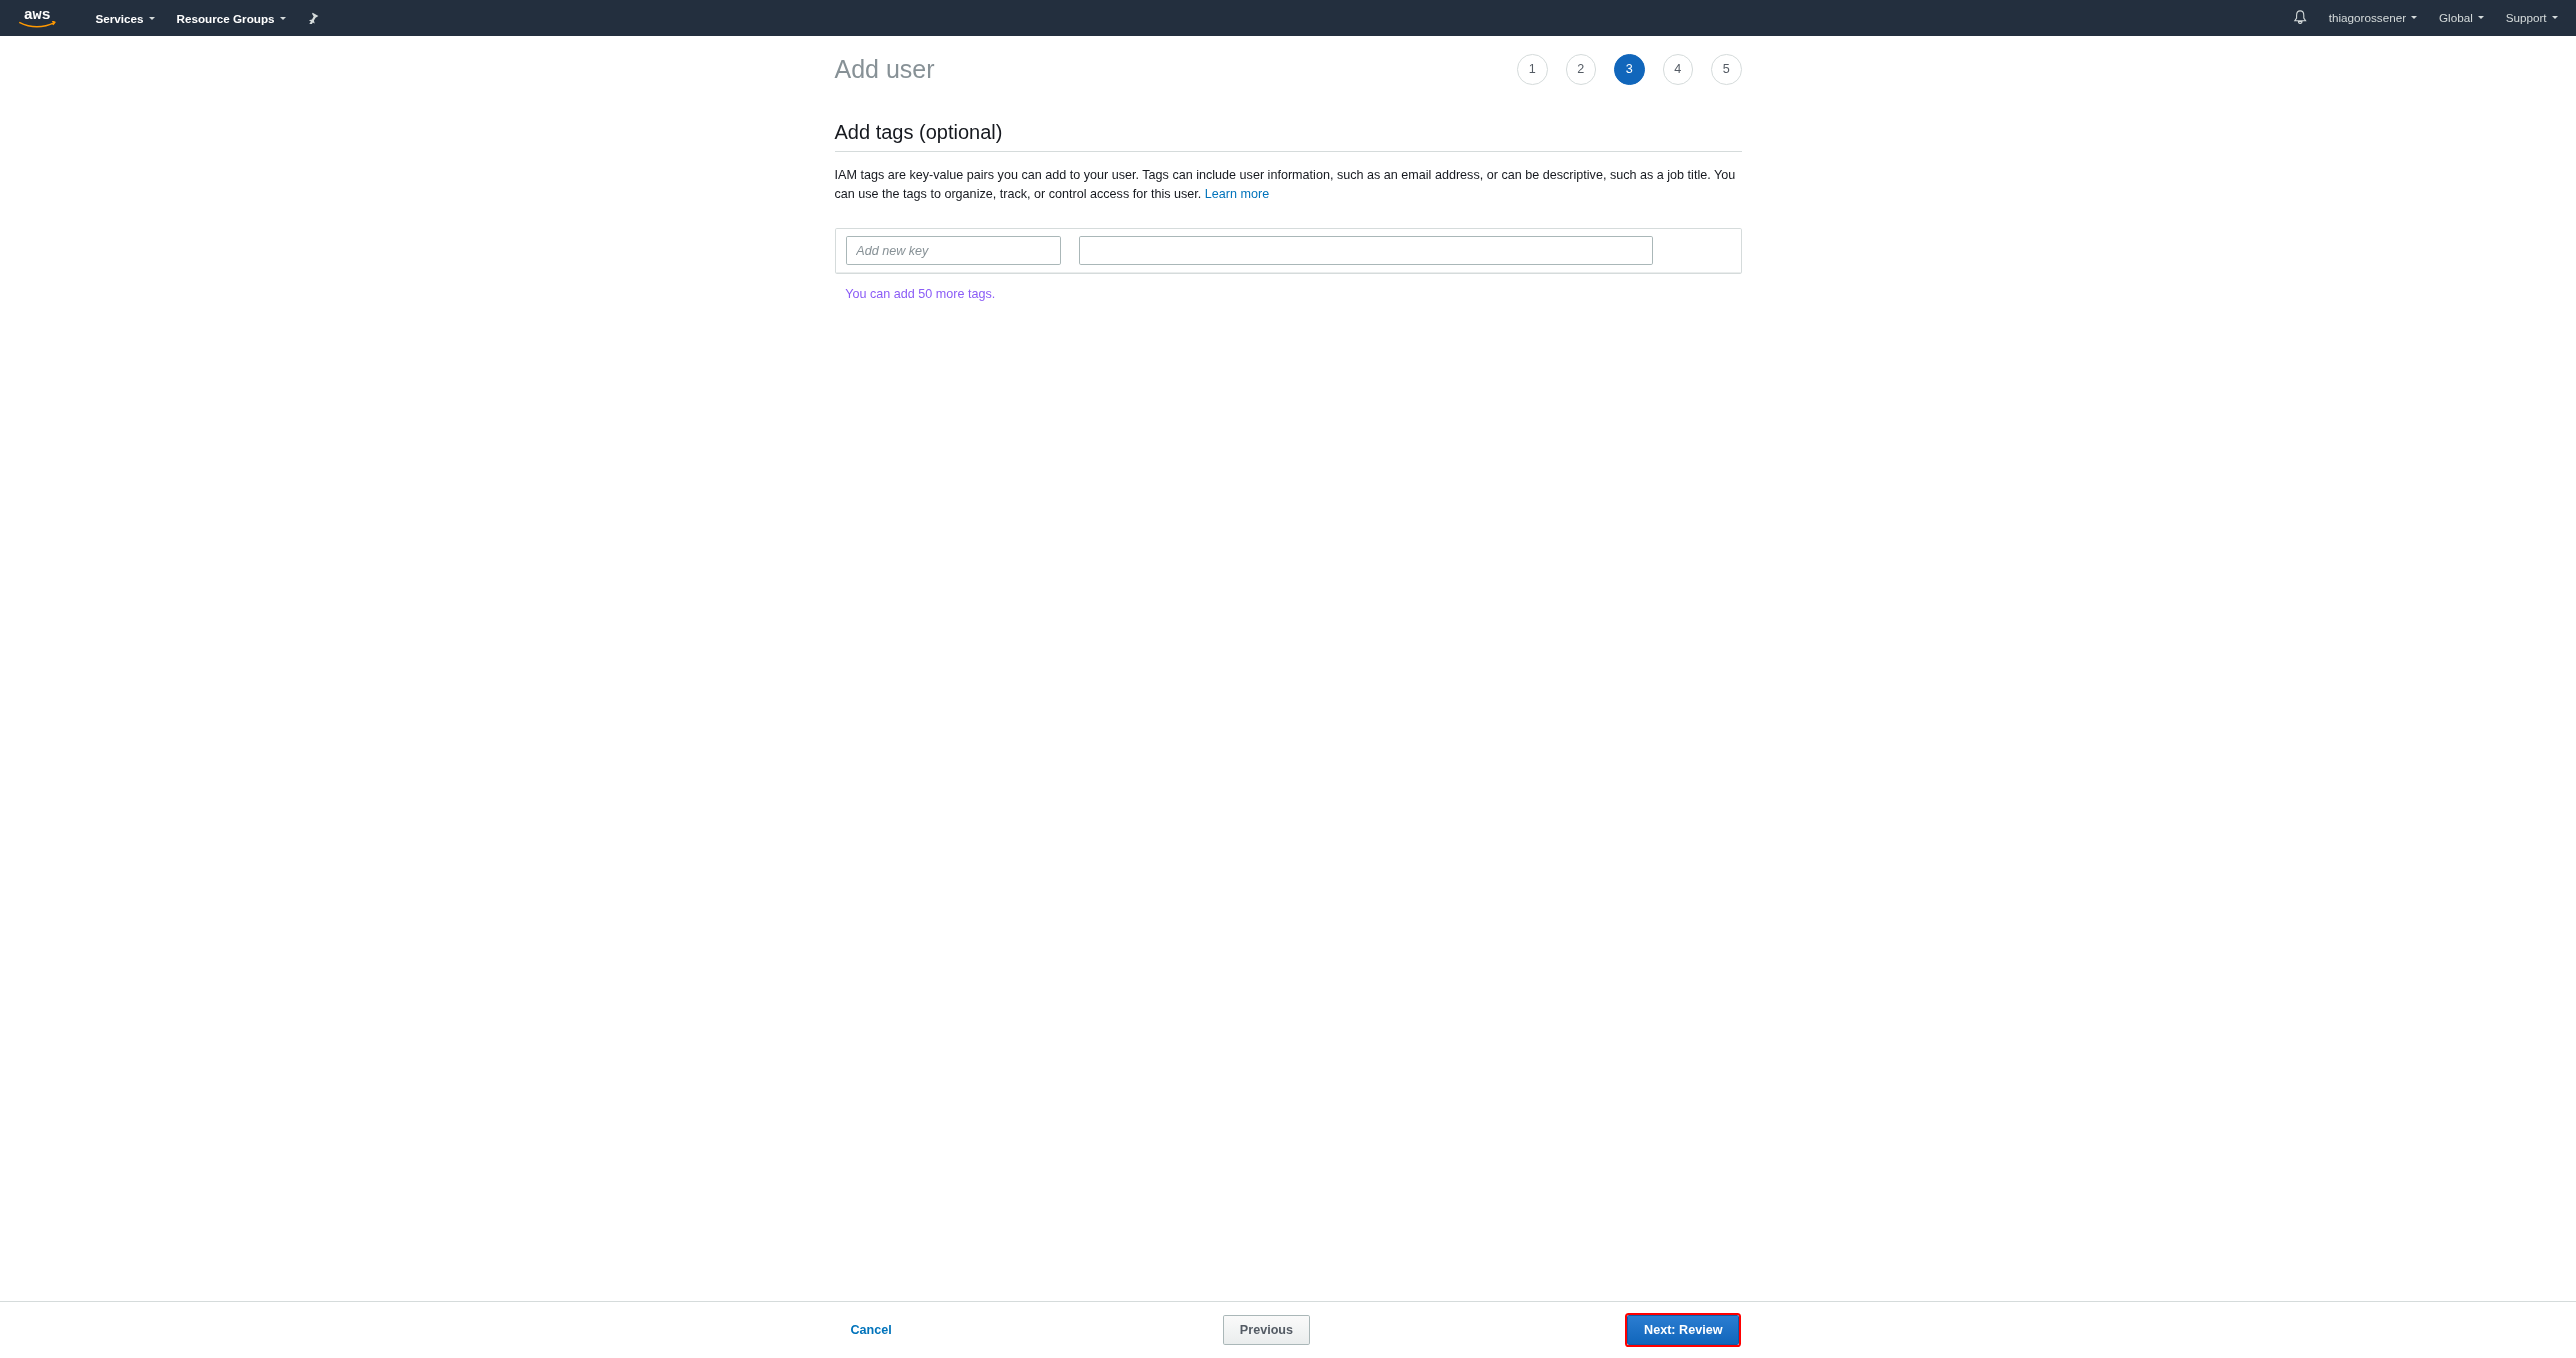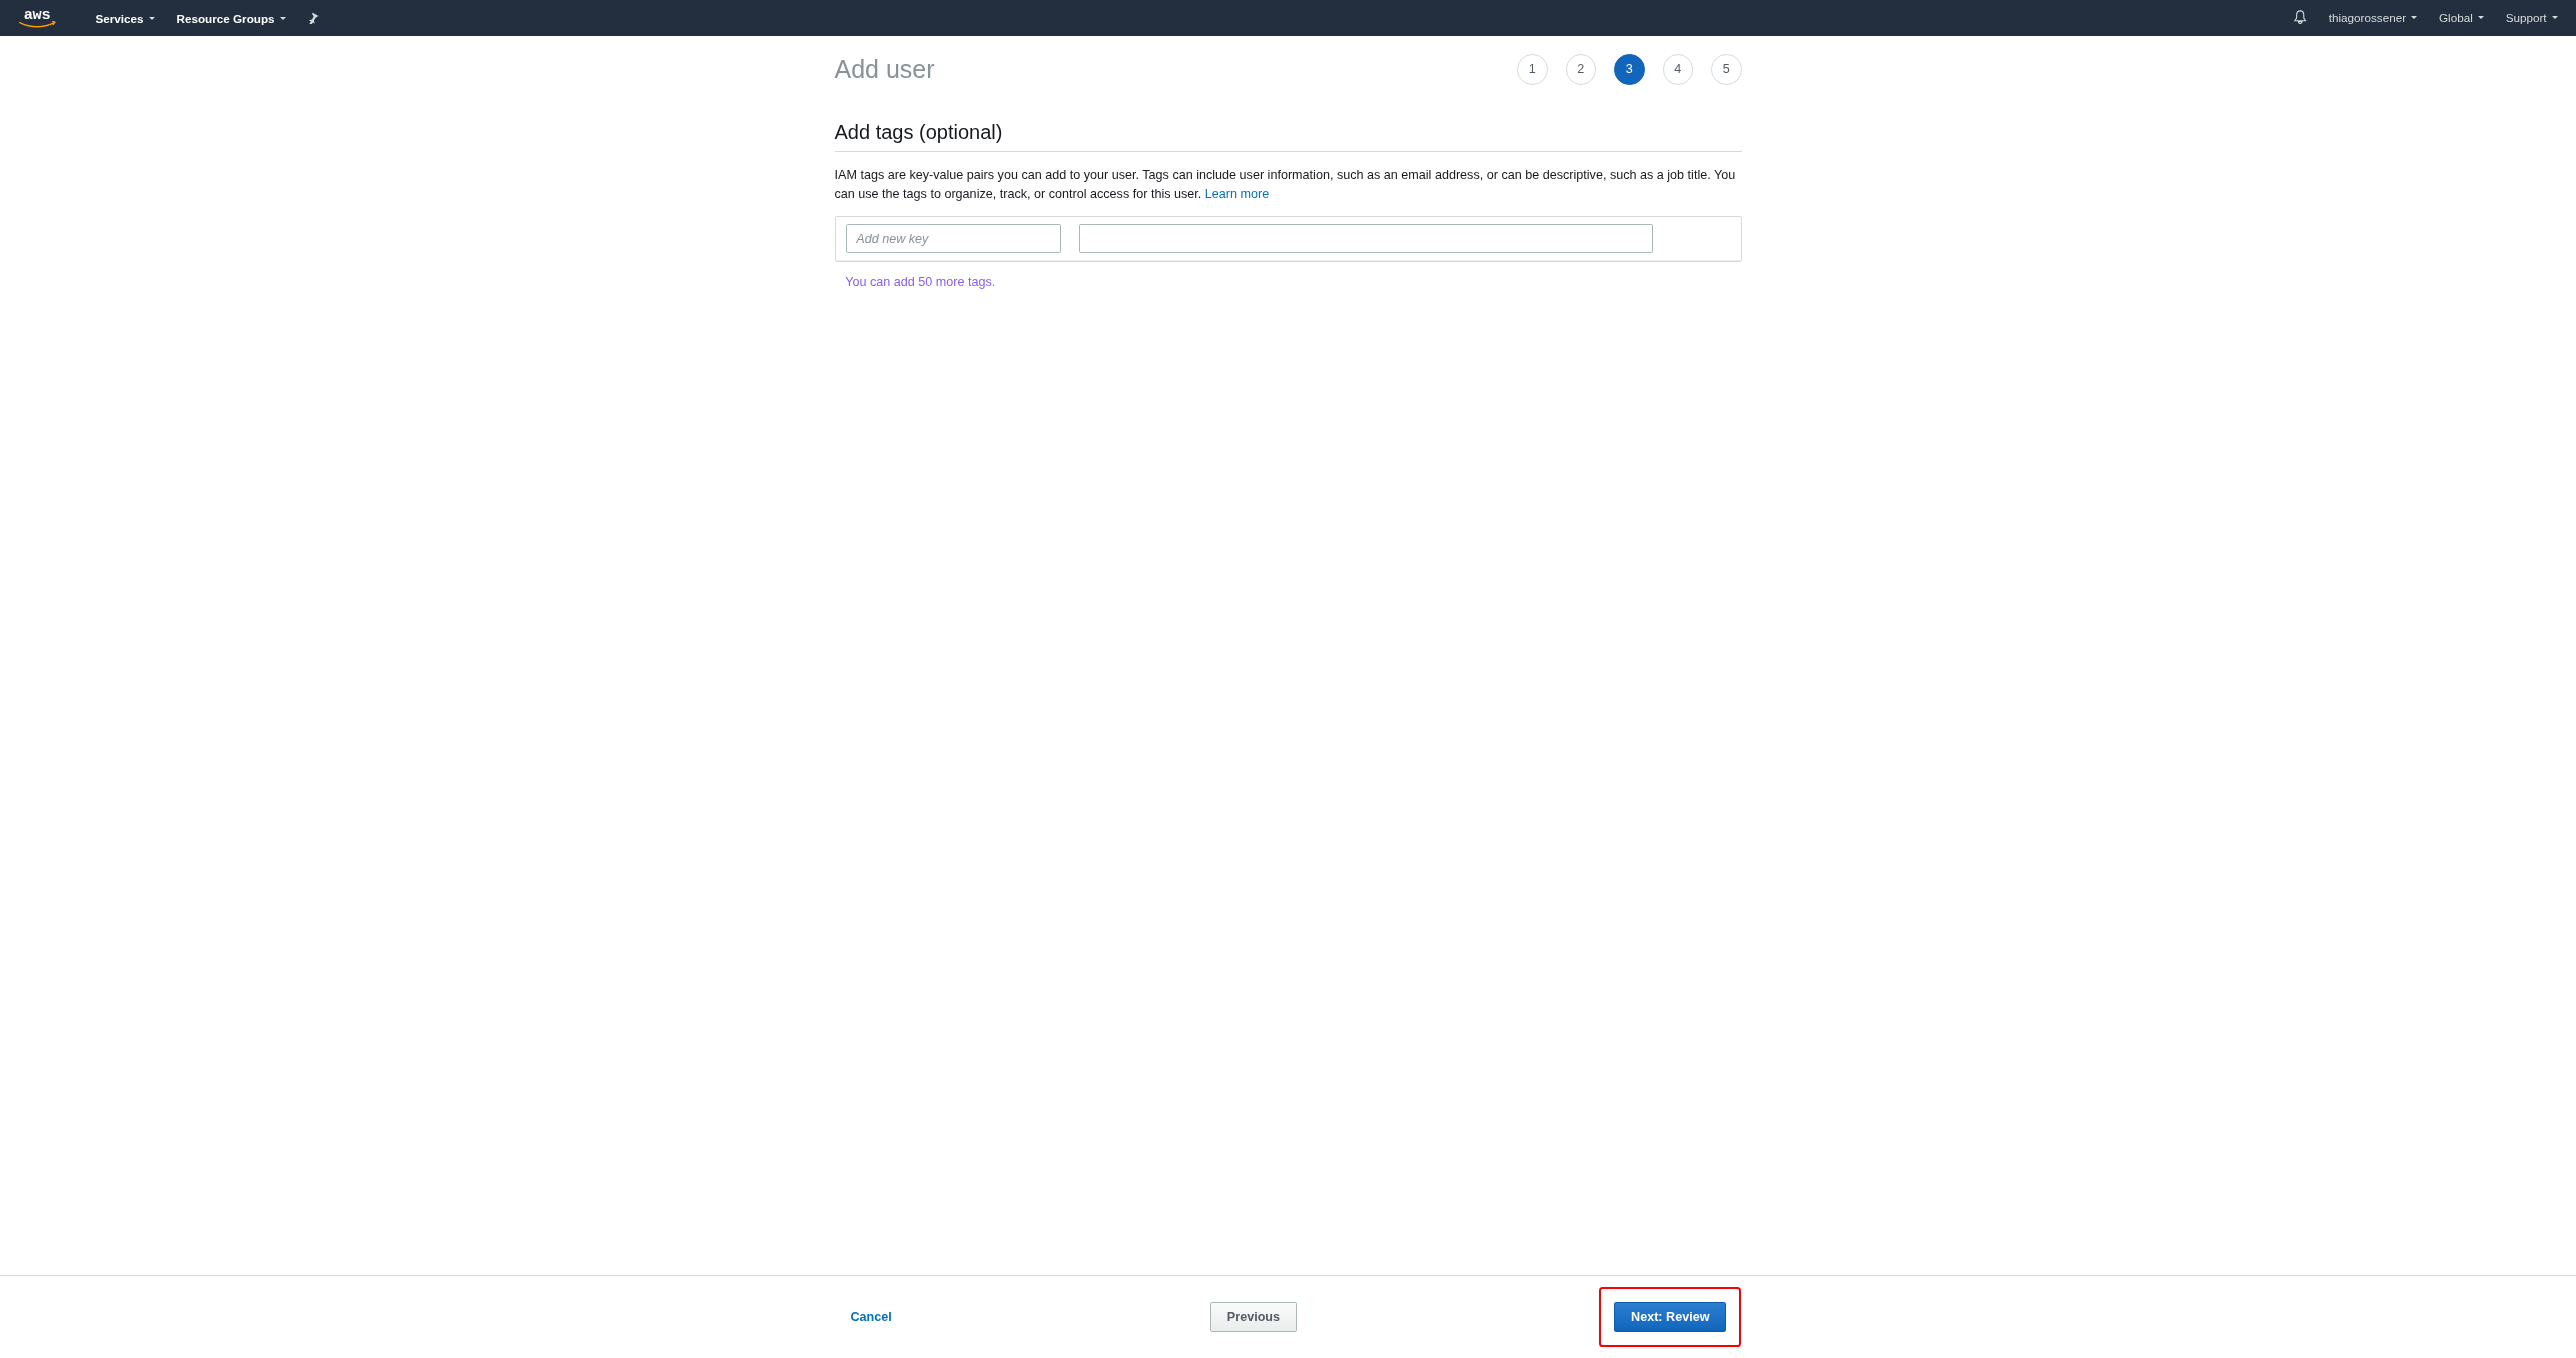--- a/index.html
+++ b/index.html
@@ -36,21 +36,21 @@
 .step-circle {
   width: 30.5px; height: 30.5px; border-radius: 50%;
   border: 0.9px solid #d5dbdb;
   display: flex; align-items: center; justify-content: center;
   font-size: 12.6px; color: #545b64;
   background: #fff;
 }
 .step-circle.active { background: #1166bb; border-color: #1166bb; color: #fff; }
 
 .section-title { font-size: 20px; font-weight: 400; color: #16191f; padding-bottom: 7.2px; border-bottom: 0.9px solid #d5dbdb; margin-bottom: 14.4px; }
-.section-desc { font-size: 12.6px; color: #16191f; line-height: 1.5; margin-bottom: 12px; }
+.section-desc { font-size: 12.6px; color: #16191f; line-height: 1.5; margin-bottom: 24px; }
 .section-desc a { color: #0073bb; text-decoration: none; cursor: pointer; }
 
 
 .tags-table { width: 100%; border: 0.9px solid #d5dbdb; border-radius: 1.8px; }
 .tags-header {
   display: flex;
   background: linear-gradient(#fafafa, #eaeded);
   border-bottom: 0.9px solid #d5dbdb;
   padding: 9px 10.8px;
   font-size: 12.6px; font-weight: 700; color: #545b64;
@@ -82,21 +82,21 @@
 .btn { font-size: 12.6px; font-weight: 700; cursor: pointer; border-radius: 1.8px; padding: 7.2px 16px; }
 .btn-link { background: none; border: none; color: #0073bb; }
 .btn-secondary {
   background: linear-gradient(#fafafa, #eaeded);
   border: 0.9px solid #aab7b8; color: #545b64;
 }
 .btn-primary {
   background: linear-gradient(#2b7dd1, #1166bb);
   border: 0.9px solid #0d5aa7; color: #fff;
 }
-.highlight-ring { border: 2.7px solid #ff0000; border-radius: 3.6px; padding: 13px; display: inline-flex; }
+.highlight-ring { border: 2.7px solid #ff0000; border-radius: 3.6px; padding: 0; display: inline-flex; }
 </style>
 </head>
 <body>
 
 <div class="topnav">
   <div class="topnav-left">
     <div class="aws-logo">
       <div style="display:flex;flex-direction:column;align-items:center;">
         <span class="aws-logo-text">aws</span>
         <svg class="aws-logo-arrow" viewBox="0 0 60 14">

